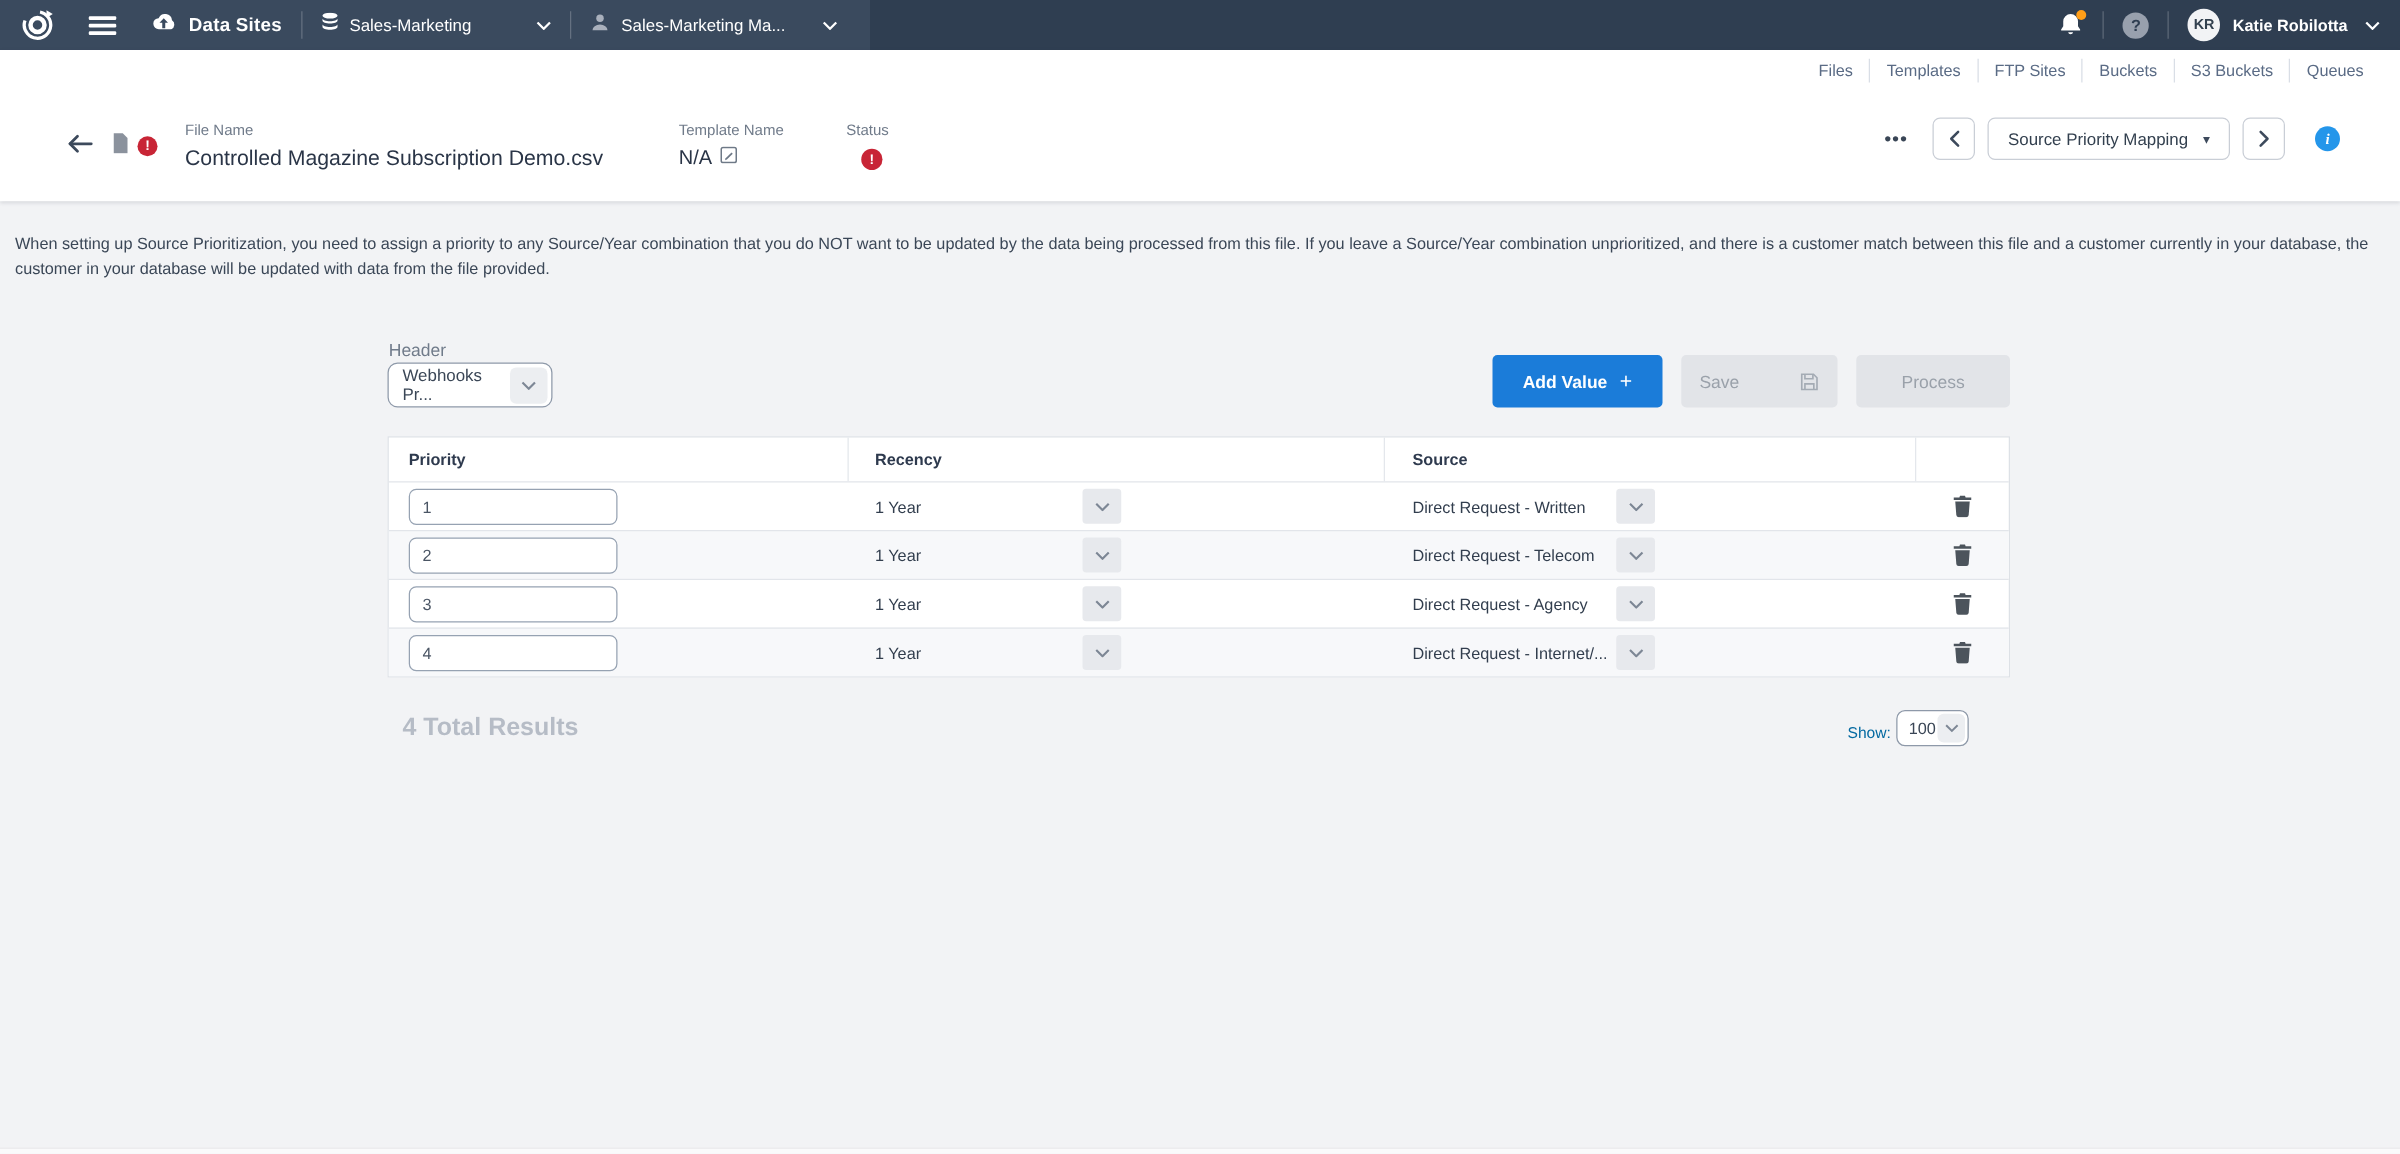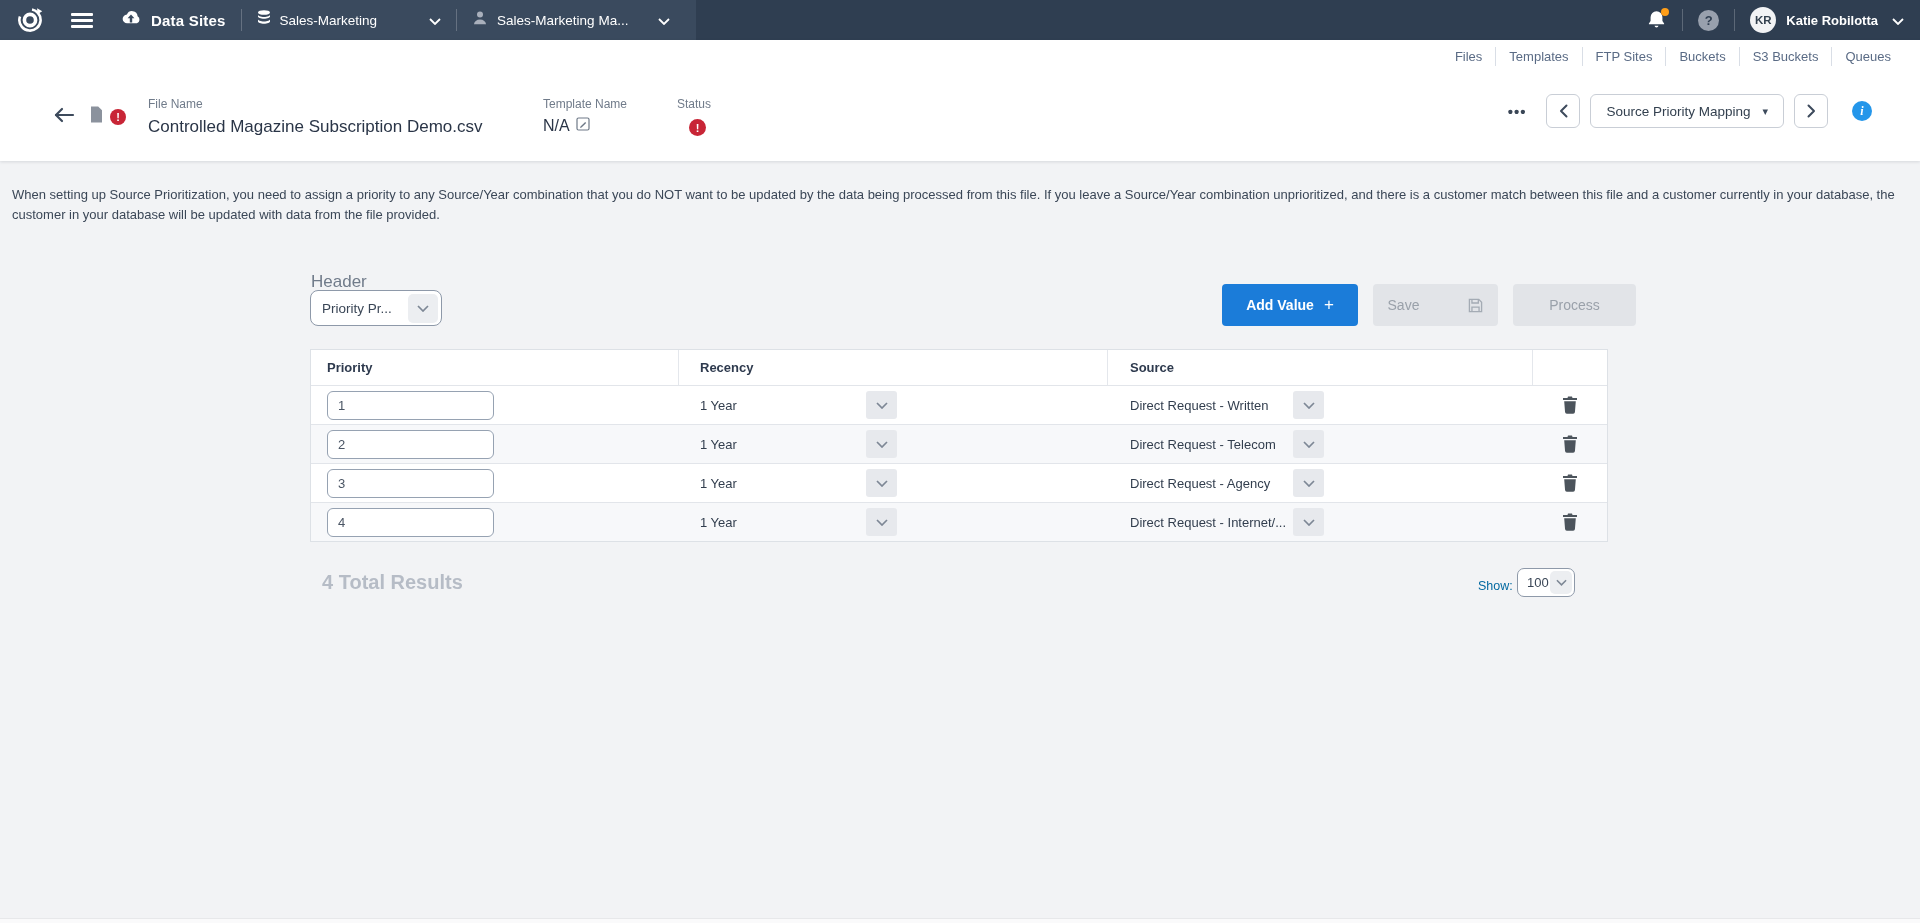--- a/index.html
+++ b/index.html
@@ -71,28 +71,28 @@
   .info-circle { width:20px; height:20px; border-radius:50%; background:#2496ea;
     color:#fff; font-size:12px; font-weight:bold; font-style:italic;
     display:flex; align-items:center; justify-content:center; margin-left:24px;
     cursor:pointer; font-family:"Liberation Serif",serif; }
 
   
   .description { position:absolute; top:185px; left:12px; width:1896px;
     font-size:13px; line-height:19.5px; color:#3b4757; }
 
   
-  .hdr-select-label { position:absolute; top:272px; left:311px; font-size:17px; color:#707b8a; }
+  .hdr-select-label { position:absolute; top:272px; left:311px; font-size:14px; color:#707b8a; }
   .hdr-select { position:absolute; top:290px; left:310px; width:132px; height:36px;
     border:1px solid #8e99a9; border-radius:8px; background:#fff; display:flex;
     align-items:center; cursor:pointer; }
   .hdr-select .sel-text { font-size:13.5px; color:#3a4656; padding-left:11px; flex:1; }
   .chev-box { width:30px; height:29px; background:#eceef1; border-radius:5px;
     display:flex; align-items:center; justify-content:center; margin-right:3px; }
-  .btn-row { position:absolute; top:284px; left:1194px; width:414px; display:flex;margin-left:28px; }
+  .btn-row { position:absolute; top:284px; left:1194px; width:414px; display:flex; }
   .btn { height:42px; border:none; border-radius:4px; font-size:14px; cursor:pointer;
     display:flex; align-items:center; justify-content:center;
     font-family:"Liberation Sans",sans-serif; }
   .btn-primary { width:136px; background:#1b7cd9; color:#fff; font-weight:bold; }
   .btn-primary .plus { font-size:17px; font-weight:normal; margin-left:10px; }
   .btn-disabled { background:#e2e4e8; color:#9aa1aa; cursor:default;gap:40px; }
   .btn-save { width:125px; margin-left:15px; }
   .btn-save svg { margin-left:9px; }
   .btn-process { width:123px; margin-left:15px; }
 
@@ -280,21 +280,21 @@
         </svg>
     </button>
     <span class="info-circle">i</span>
   </div>
 </div>
 
 <p class="description">When setting up Source Prioritization, you need to assign a priority to any Source/Year combination that you do NOT want to be updated by the data being processed from this file. If you leave a Source/Year combination unprioritized, and there is a customer match between this file and a customer currently in your database, the customer in your database will be updated with data from the file provided.</p>
 
 <div class="hdr-select-label">Header</div>
 <div class="hdr-select">
-  <span class="sel-text">Priority Pr...</span>
+  <span class="sel-text">Webhooks Pr...</span>
   <span class="chev-box">
     <svg width="12" height="7" viewBox="0 0 12 7" fill="none" stroke="#7d8795" stroke-width="1.7">
         <path d="M1 1 l5 5 5-5"></path>
       </svg>
   </span>
 </div>
 
 <div class="btn-row">
   <button class="btn btn-primary">
     <span>Add Value</span>

